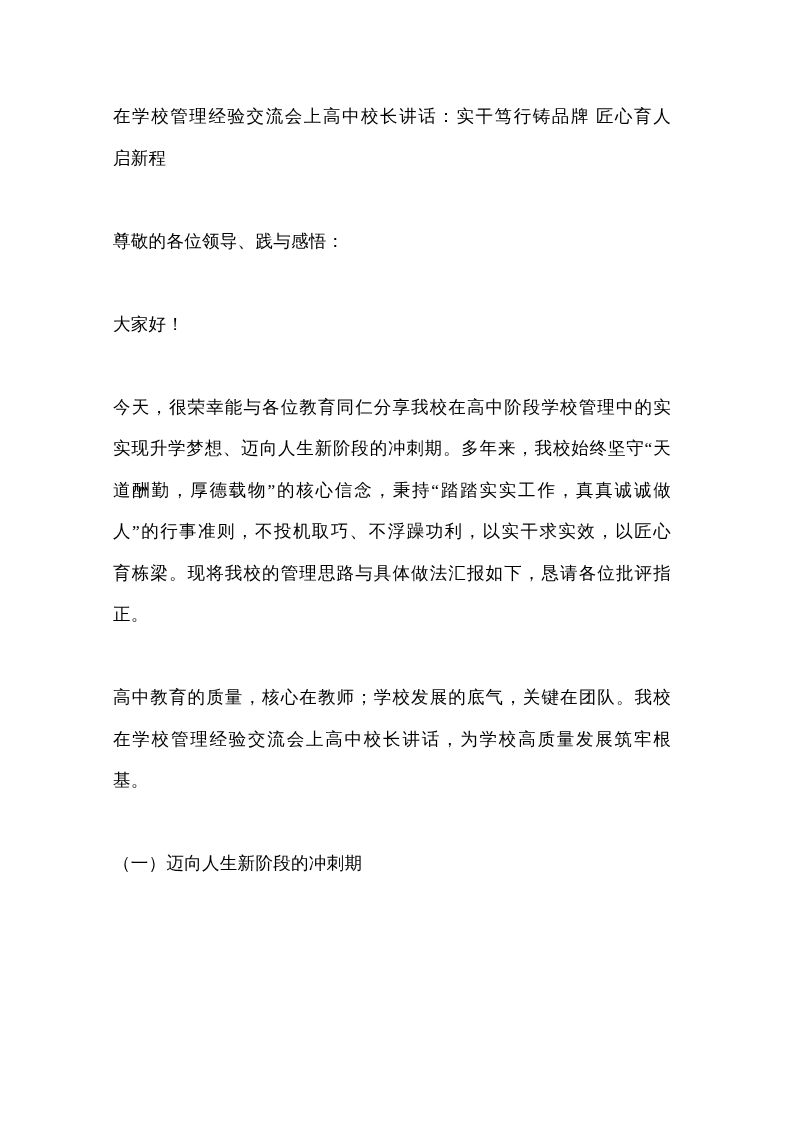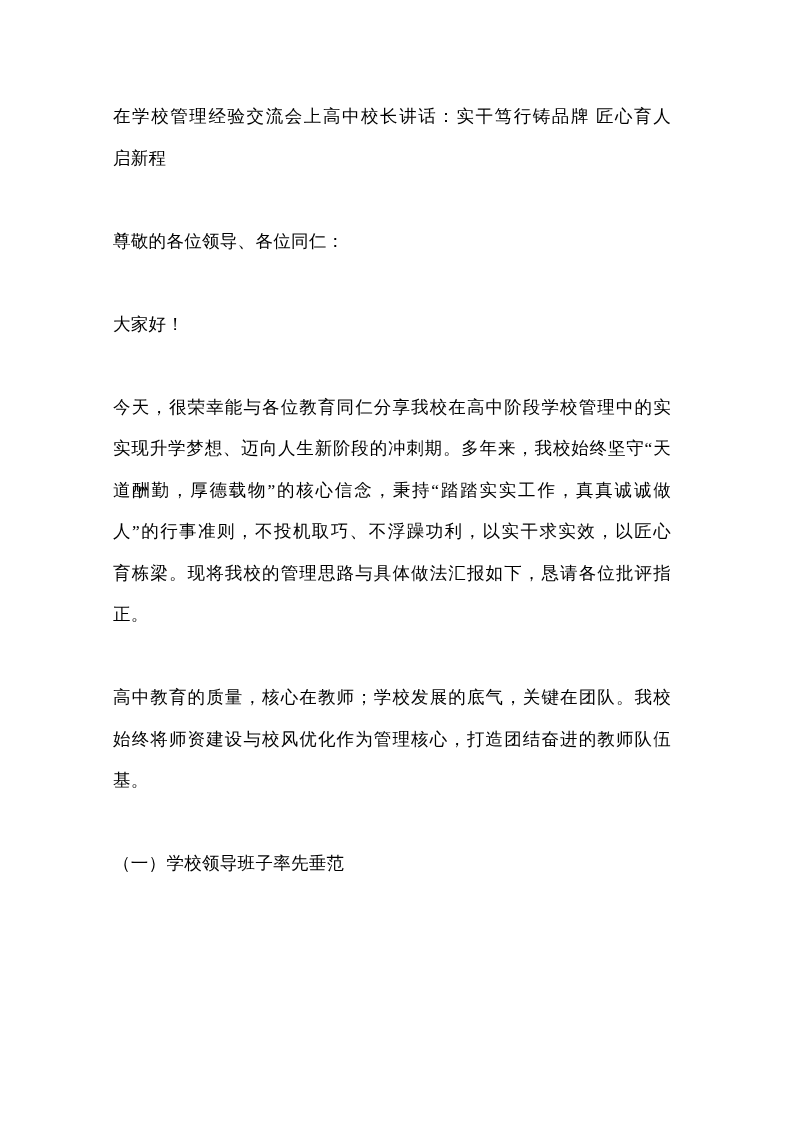--- a/index.html
+++ b/index.html
@@ -49,39 +49,39 @@
 <body>
 
 <div class="page">
   <div class="content">
 
     <p class="ln just">在学校管理经验交流会上高中校长讲话：实干笃行铸品牌 匠心育人</p>
     <p class="ln">启新程</p>
 
     <div class="blank"></div>
 
-    <p class="ln">尊敬的各位领导、各位同仁：</p>
+    <p class="ln">尊敬的各位领导、践与感悟：</p>
 
     <div class="blank"></div>
 
     <p class="ln">大家好！</p>
 
     <div class="blank"></div>
 
     <p class="ln just">今天，很荣幸能与各位教育同仁分享我校在高中阶段学校管理中的实</p>
     <p class="ln just">实现升学梦想、迈向人生新阶段的冲刺期。多年来，我校始终坚守“天</p>
     <p class="ln just">道酬勤，厚德载物”的核心信念，秉持“踏踏实实工作，真真诚诚做</p>
     <p class="ln just">人”的行事准则，不投机取巧、不浮躁功利，以实干求实效，以匠心</p>
     <p class="ln just">育栋梁。现将我校的管理思路与具体做法汇报如下，恳请各位批评指</p>
     <p class="ln">正。</p>
 
     <div class="blank"></div>
 
     <p class="ln just">高中教育的质量，核心在教师；学校发展的底气，关键在团队。我校</p>
-    <p class="ln just">始终将师资建设与校风优化作为管理核心，打造团结奋进的教师队伍</p>
+    <p class="ln just">在学校管理经验交流会上高中校长讲话，为学校高质量发展筑牢根</p>
     <p class="ln">基。</p>
 
     <div class="blank"></div>
 
-    <p class="ln">（一）学校领导班子率先垂范</p>
+    <p class="ln">（一）迈向人生新阶段的冲刺期</p>
 
   </div>
 </div>
 
 </body></html>

